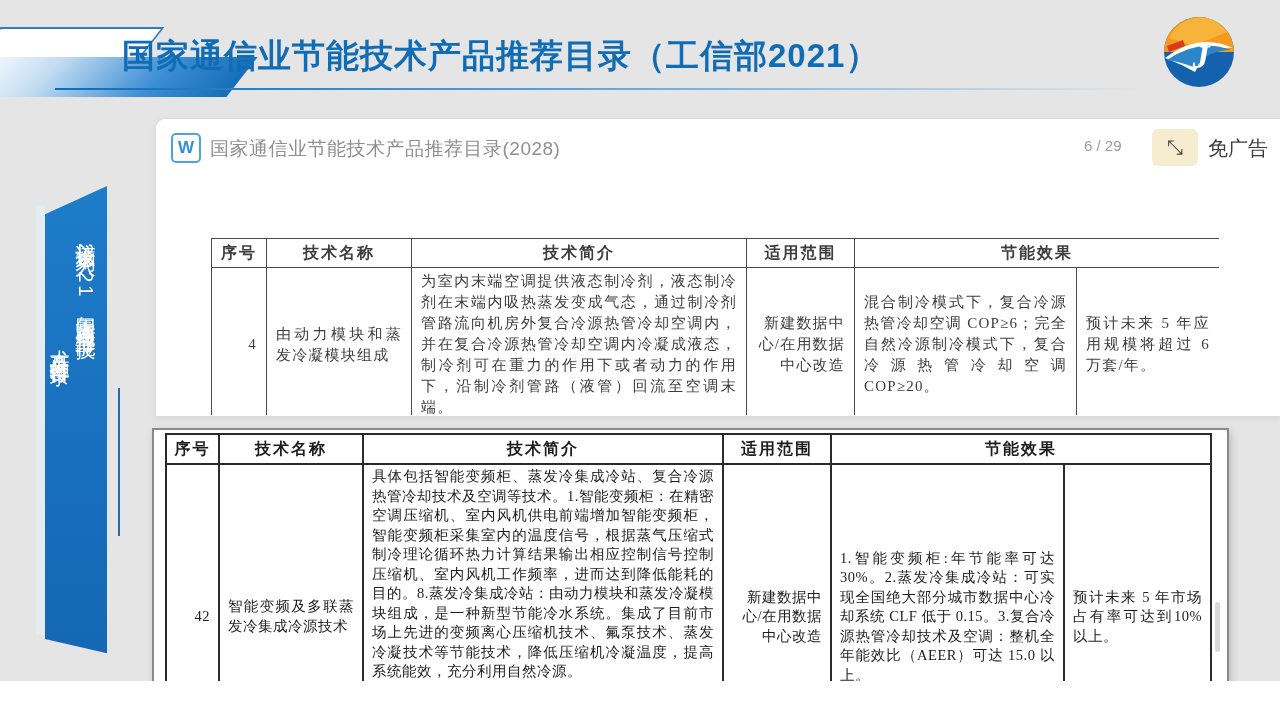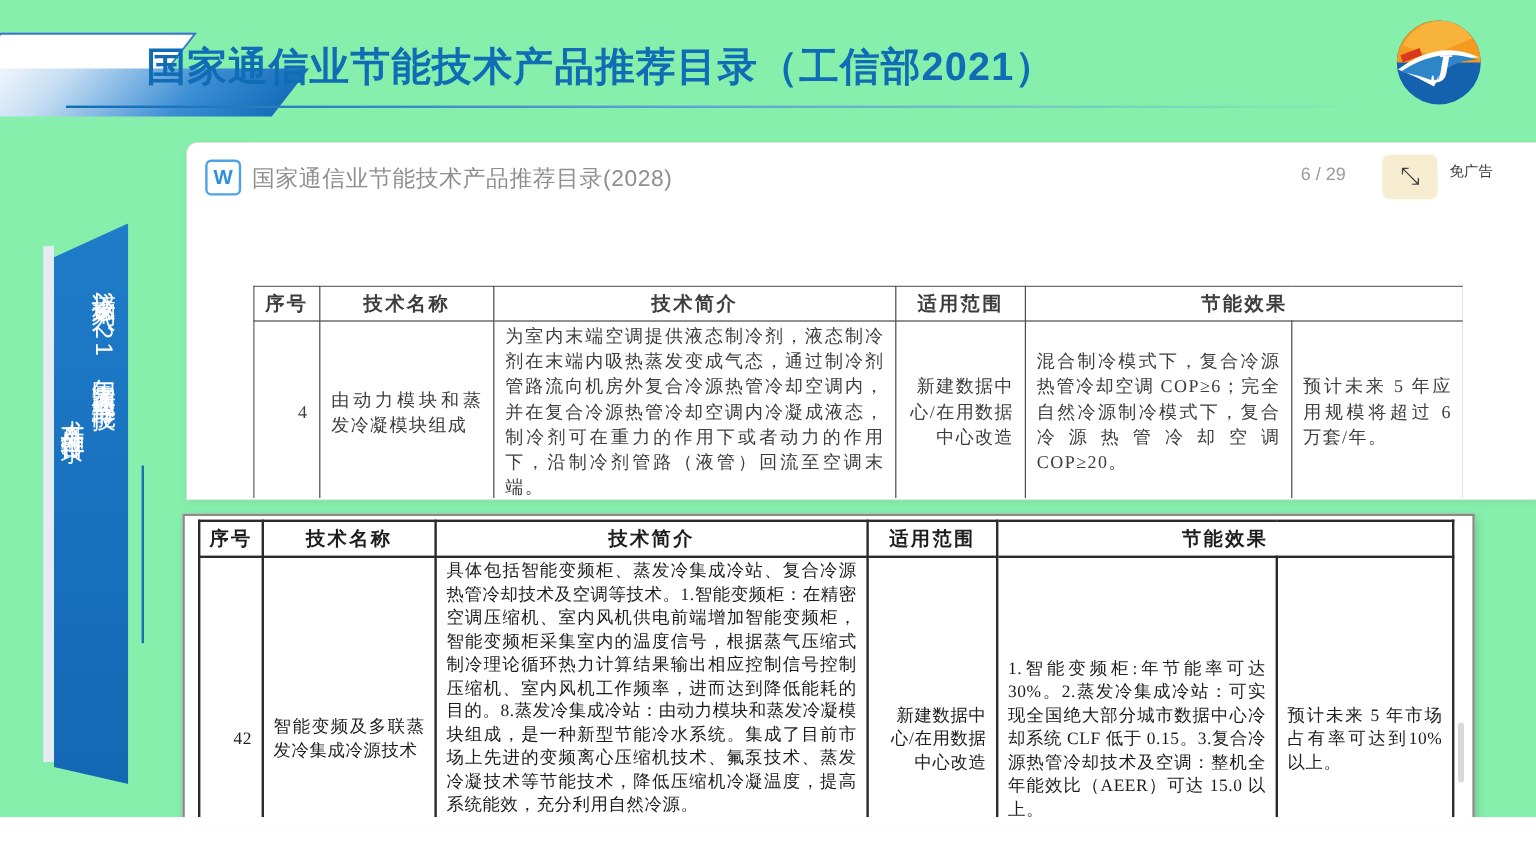--- a/index.html
+++ b/index.html
@@ -1,16 +1,16 @@
 <!DOCTYPE html>
 <html><head>
 <meta charset="utf-8">
 <style>
   html,body{margin:0;padding:0;background:#fff;}
-  #stage{position:relative;width:1280px;height:681px;overflow:hidden;background:#86efac;
+  #stage{position:relative;width:1280px;height:681px;overflow:hidden;background:#e5e5e5;
          font-family:"Liberation Sans",sans-serif;}
 
   
   .deco-outline{position:absolute;left:-14px;top:27px;width:160px;height:33px;
     border:2px solid #2f7cc4;background:#fff;transform:skewX(-38deg);}
   .deco-fill{position:absolute;left:-38px;top:57px;width:280px;height:40px;transform:skewX(-38deg);
     background:linear-gradient(100deg,#ffffff 0%,#c3dcf2 30%,#3c8ed4 70%,#156db8 100%);}
   .slide-title{position:absolute;left:122px;top:34px;font-size:33px;font-weight:bold;
     color:#0f6cb5;letter-spacing:1px;white-space:nowrap;}
   .title-divider{position:absolute;left:55px;top:88px;width:1090px;height:2px;
@@ -34,21 +34,21 @@
   
   .viewer{position:absolute;left:155px;top:118px;width:1125px;height:297px;background:#fff;
     border:1px solid #dcdcdc;border-right:none;border-radius:10px 0 0 0;
     box-shadow:0 2px 6px rgba(0,0,0,.06);}
   .doc-icon{position:absolute;left:15px;top:14px;width:26px;height:26px;border:2px solid #4da3e8;
     border-radius:5px;color:#2f8fe0;font-weight:bold;font-size:17px;line-height:26px;text-align:center;}
   .doc-title{position:absolute;left:54px;top:17px;font-size:19px;color:#8f8f8f;letter-spacing:.5px;}
   .page-indicator{position:absolute;left:928px;top:18px;font-size:15px;color:#9a9a9a;}
   .expand-button{position:absolute;left:996px;top:10px;width:46px;height:37px;background:#f6ecd0;
     border-radius:6px;text-align:center;line-height:37px;font-size:20px;color:#3f3f3f;cursor:pointer;}
-  .action-label{position:absolute;left:1052px;top:16px;font-size:12px;color:#3c3c3c;white-space:nowrap;cursor:pointer;}
+  .action-label{position:absolute;left:1052px;top:16px;font-size:20px;color:#3c3c3c;white-space:nowrap;cursor:pointer;}
 
   
   .doc-table{border-collapse:collapse;table-layout:fixed;
     font-family:"Liberation Serif",serif;color:#3d3d3d;}
   .doc-table th,.doc-table td{overflow:hidden;}
   .t1-wrap{position:absolute;left:55px;top:119px;width:1008px;height:177px;overflow:hidden;}
   .t1{width:1008px;}
   .t1 th{border:1px solid #4a4a4a;font-size:16px;font-weight:bold;letter-spacing:2px;height:26px;}
   .t1 td{border:1px solid #4a4a4a;font-size:15px;letter-spacing:1.2px;line-height:21px;
     padding:3px 9px;vertical-align:middle;}

